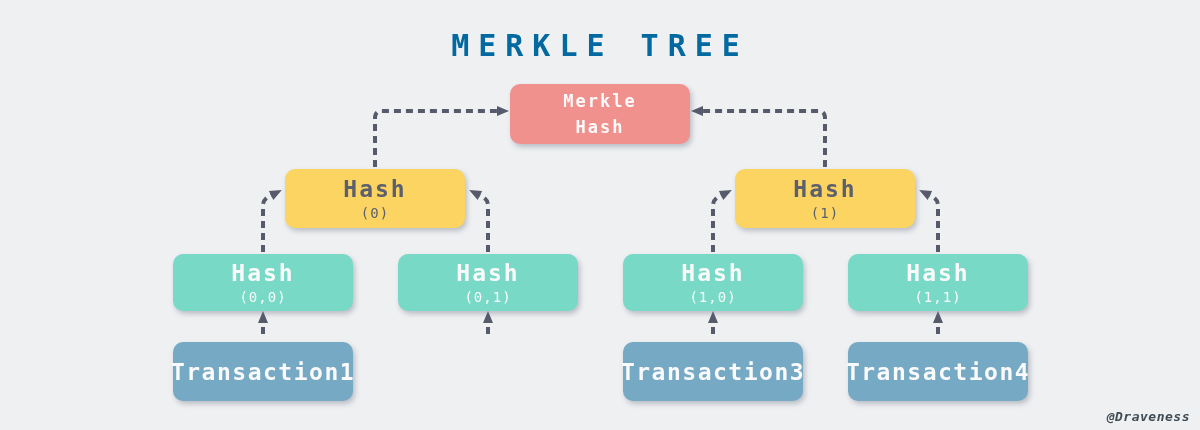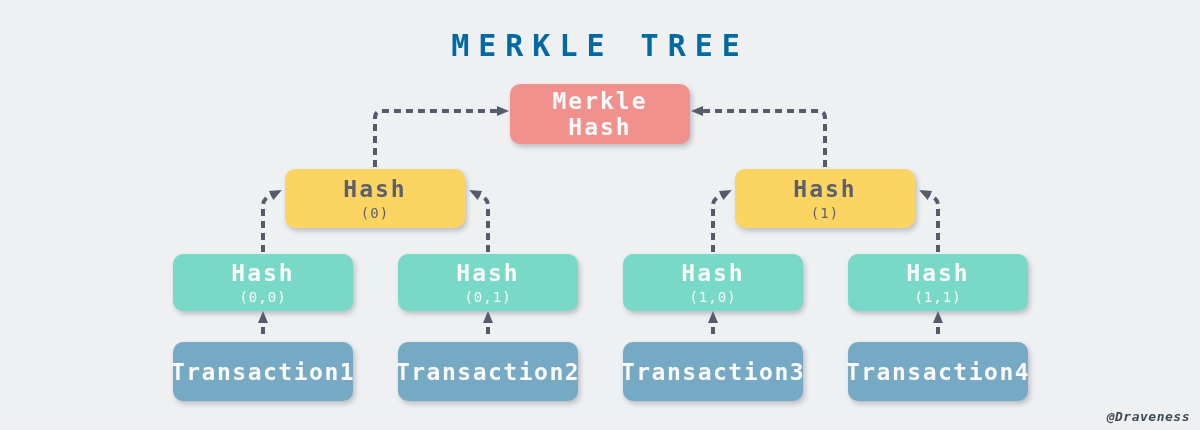--- a/index.html
+++ b/index.html
@@ -58,21 +58,21 @@
   .node .sub {
     font-size: 14px;
     letter-spacing: 1px;
     margin-top: 3px;
   }
 
   .node.root {
     left: 510px; top: 84px; height: 60px;
     background: #f0918e; color: #fafafa;
   }
-  .node.root .line { font-size: 23px; font-weight: 700; letter-spacing: 2px; line-height: 26px; }
+  .node.root .line { font-size: 17px; font-weight: 700; letter-spacing: 2px; line-height: 26px; }
 
   .node.branch { height: 59px; top: 169px; background: #fbd462; color: #5c5f6e; }
   .node.branch-0 { left: 285px; }
   .node.branch-1 { left: 735px; }
 
   .node.leaf { height: 57px; top: 254px; background: #79d9c7; color: #fafafa; }
   .node.leaf-0 { left: 173px; }
   .node.leaf-1 { left: 398px; }
   .node.leaf-2 { left: 623px; }
   .node.leaf-3 { left: 848px; }
@@ -147,23 +147,20 @@
     <div class="sub">(1,0)</div>
   </div>
   <div class="node leaf leaf-3">
     <div class="main">Hash</div>
     <div class="sub">(1,1)</div>
   </div>
 
   <div class="node tx tx-0">
     <div class="main">Transaction1</div>
   </div>
-  <div class="node tx tx-1">
-    <div class="main">Transaction2</div>
-  </div>
   <div class="node tx tx-2">
     <div class="main">Transaction3</div>
   </div>
   <div class="node tx tx-3">
     <div class="main">Transaction4</div>
   </div>
 
   <div class="watermark">@Draveness</div>
 
 </div>

